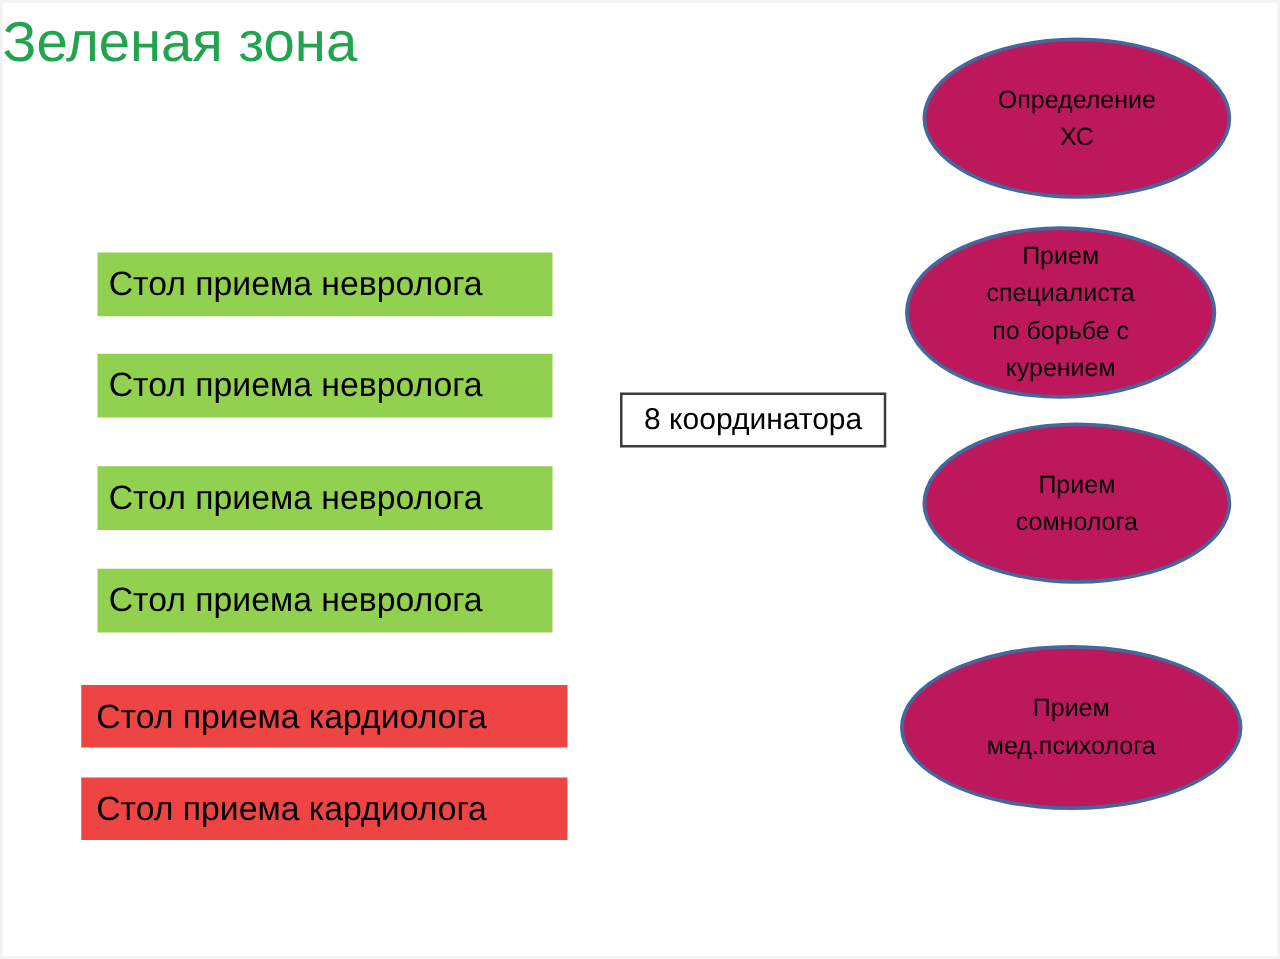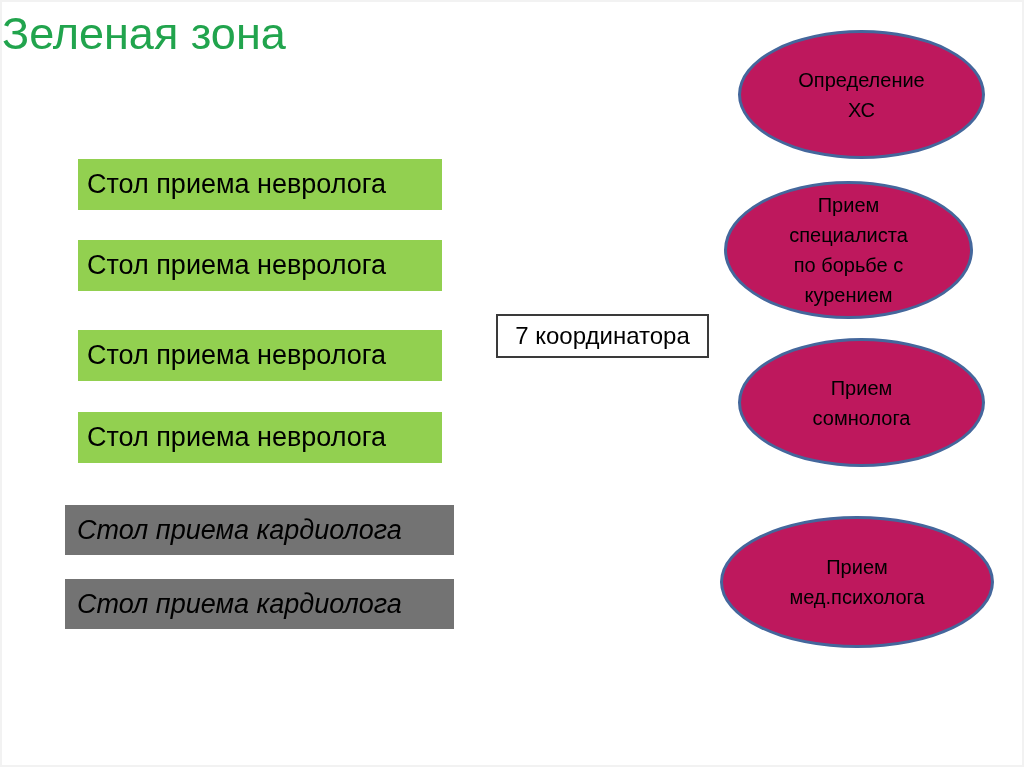--- a/index.html
+++ b/index.html
@@ -22,31 +22,31 @@
     color: #21A44D;
     letter-spacing: 0px;
   }
   .rect-box {
     position: absolute;
     display: flex;
     align-items: center;
     font-size: 27px;
     color: #000000;
     box-sizing: border-box;
+    margin-top: 43px;
   }
   .green-box {
     left: 76px; width: 364px; height: 51px;
     background: #92D050;
     padding-left: 9px;
   }
   .pale-box {
     left: 63px; width: 389px; height: 50px;
-    background: #737373;
+    background: #ef4444;
     padding-left: 12px;
-    font-style: italic;
   }
   .coord-box {
     position: absolute;
     left: 494px; top: 312px;
     width: 213px; height: 44px;
     background: #ffffff;
     border: 2px solid #3a3a3a;
     box-sizing: border-box;
     display: flex;
     align-items: center;
@@ -85,21 +85,21 @@
   <div class="rect-box green-box" style="top:238px">Стол приема невролога</div>
 
   <div class="rect-box green-box" style="top:328px">Стол приема невролога</div>
 
   <div class="rect-box green-box" style="top:410px">Стол приема невролога</div>
 
   <div class="rect-box pale-box" style="top:503px">Стол приема кардиолога</div>
 
   <div class="rect-box pale-box" style="top:577px">Стол приема кардиолога</div>
 
-  <div class="coord-box">7 координатора</div>
+  <div class="coord-box">8 координатора</div>
 
   <div class="ellipse ellipse-1">Определение
 ХС</div>
 
   <div class="ellipse ellipse-2">Прием
 специалиста
 по борьбе с
 курением</div>
 
   <div class="ellipse ellipse-3">Прием

